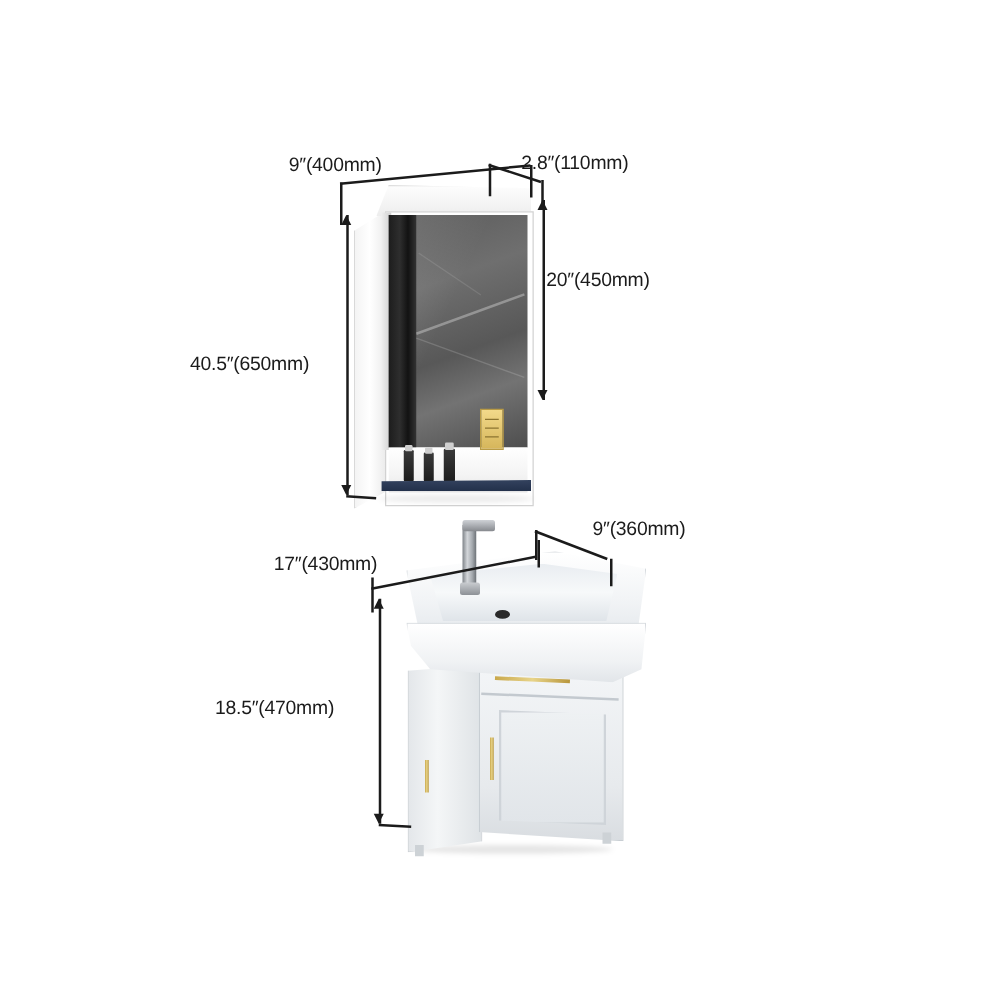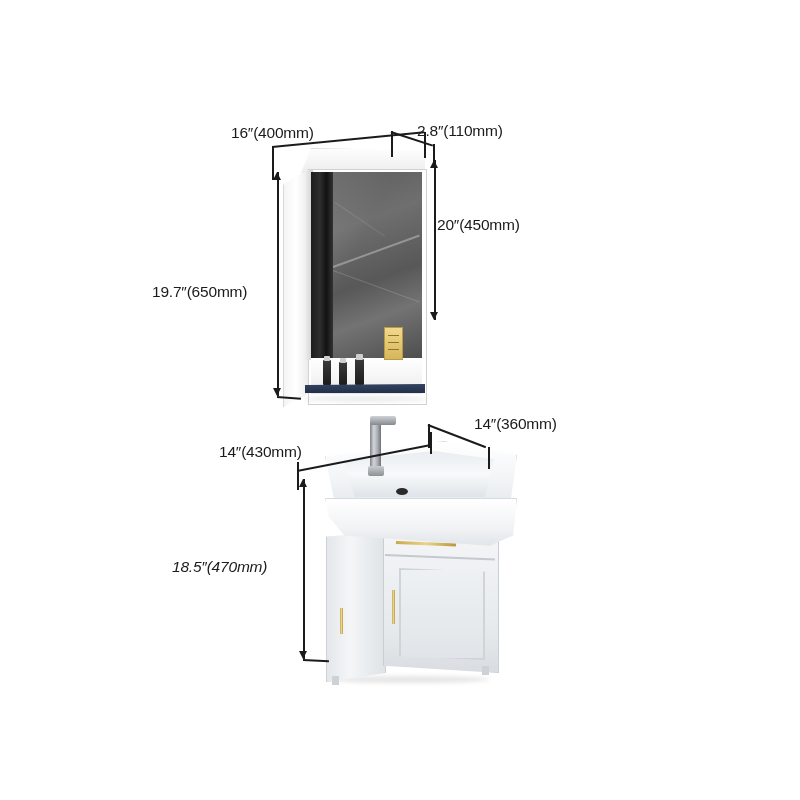--- a/index.html
+++ b/index.html
@@ -308,37 +308,37 @@
     <div class="bottle" style="left:57px; top:210px; width:6px; height:5px; background:#cfcfcf;"></div>
     <div class="bottle" style="left:72px; top:211px; width:9px; height:26px; background:linear-gradient(180deg,#3a3a3a 0%,#1c1c1c 100%);"></div>
     <div class="bottle" style="left:73px; top:206px; width:7px; height:6px; background:#cfcfcf;"></div>
     <div class="mc-shelf"></div>
     <div style="position:absolute; left:20px; top:248px; width:124px; height:6px; background:rgba(0,0,0,.08); filter:blur(2px); border-radius:50%;"></div>
   </div>
 
   <div class="dline" style="left:272px; top:146px; width:153px; height:1.5px; transform:rotate(-5.5deg); transform-origin:left center;"></div>
   <div class="dline" style="left:272px; top:146px; width:1.5px; height:34px;"></div>
   <div class="dline" style="left:424px; top:132px; width:1.5px; height:26px;"></div>
-  <div class="dim-label" style="left:231px; top:124px;">16″(400mm)</div>
+  <div class="dim-label" style="left:231px; top:124px;">9″(400mm)</div>
 
   <div class="dline" style="left:391px; top:131px; width:44px; height:1.5px; transform:rotate(18deg); transform-origin:left center;"></div>
   <div class="dline" style="left:391px; top:131px; width:1.5px; height:26px;"></div>
   <div class="dline" style="left:433px; top:144px; width:1.5px; height:20px;"></div>
   <div class="dim-label" style="left:417px; top:122px;">2.8″(110mm)</div>
 
   <div class="dline" style="left:434px; top:160px; width:1.5px; height:160px;"></div>
   <div class="arrow" style="left:430px; top:160px; border-left:4.5px solid transparent; border-right:4.5px solid transparent; border-bottom:8px solid #1b1b1b;"></div>
   <div class="arrow" style="left:430px; top:312px; border-left:4.5px solid transparent; border-right:4.5px solid transparent; border-top:8px solid #1b1b1b;"></div>
   <div class="dim-label" style="left:437px; top:216px;">20″(450mm)</div>
 
   <div class="dline" style="left:277px; top:172px; width:1.5px; height:224px;"></div>
   <div class="arrow" style="left:273px; top:172px; border-left:4.5px solid transparent; border-right:4.5px solid transparent; border-bottom:8px solid #1b1b1b;"></div>
   <div class="arrow" style="left:273px; top:388px; border-left:4.5px solid transparent; border-right:4.5px solid transparent; border-top:8px solid #1b1b1b;"></div>
   <div class="dline" style="left:277px; top:396px; width:24px; height:1.5px; transform:rotate(4deg); transform-origin:left center;"></div>
-  <div class="dim-label" style="left:152px; top:283px;">19.7″(650mm)</div>
+  <div class="dim-label" style="left:152px; top:283px;">40.5″(650mm)</div>
 
   <div id="vanity">
     <div class="cab-shadow"></div>
     <div class="cab-left"></div>
     <div class="cab-front"></div>
     <div class="cab-drawer-line"></div>
     <div class="gold-trim" style="left:96px; top:133px; width:60px; height:2.5px; transform:rotate(2.4deg); transform-origin:left center;"></div>
     <div class="gold-trim" style="left:40px; top:200px; width:3px; height:26px;"></div>
     <div class="cab-panel"></div>
     <div class="gold-trim" style="left:92px; top:182px; width:3px; height:34px;"></div>
@@ -350,26 +350,26 @@
     <div class="basin-front"></div>
     <div class="drain"></div>
     <div class="faucet-col"></div>
     <div class="faucet-spout"></div>
     <div class="faucet-base"></div>
   </div>
 
   <div class="dline" style="left:428px; top:424px; width:62px; height:1.5px; transform:rotate(21deg); transform-origin:left center;"></div>
   <div class="dline" style="left:428px; top:424px; width:1.5px; height:24px;"></div>
   <div class="dline" style="left:488px; top:447px; width:1.5px; height:22px;"></div>
-  <div class="dim-label" style="left:474px; top:415px;">14″(360mm)</div>
+  <div class="dim-label" style="left:474px; top:415px;">9″(360mm)</div>
 
   <div class="dline" style="left:297px; top:470px; width:135px; height:1.5px; transform:rotate(-11deg); transform-origin:left center;"></div>
   <div class="dline" style="left:297px; top:462px; width:1.5px; height:28px;"></div>
   <div class="dline" style="left:430px; top:432px; width:1.5px; height:22px;"></div>
-  <div class="dim-label" style="left:219px; top:443px;">14″(430mm)</div>
+  <div class="dim-label" style="left:219px; top:443px;">17″(430mm)</div>
 
   <div class="dline" style="left:303px; top:479px; width:1.5px; height:180px;"></div>
   <div class="arrow" style="left:299px; top:479px; border-left:4.5px solid transparent; border-right:4.5px solid transparent; border-bottom:8px solid #1b1b1b;"></div>
   <div class="arrow" style="left:299px; top:651px; border-left:4.5px solid transparent; border-right:4.5px solid transparent; border-top:8px solid #1b1b1b;"></div>
   <div class="dline" style="left:303px; top:659px; width:26px; height:1.5px; transform:rotate(3deg); transform-origin:left center;"></div>
-  <div class="dim-label" style="left:172px; top:558px;font-style:italic;">18.5″(470mm)</div>
+  <div class="dim-label" style="left:172px; top:558px;">18.5″(470mm)</div>
 
 </div>
 
 </body></html>

